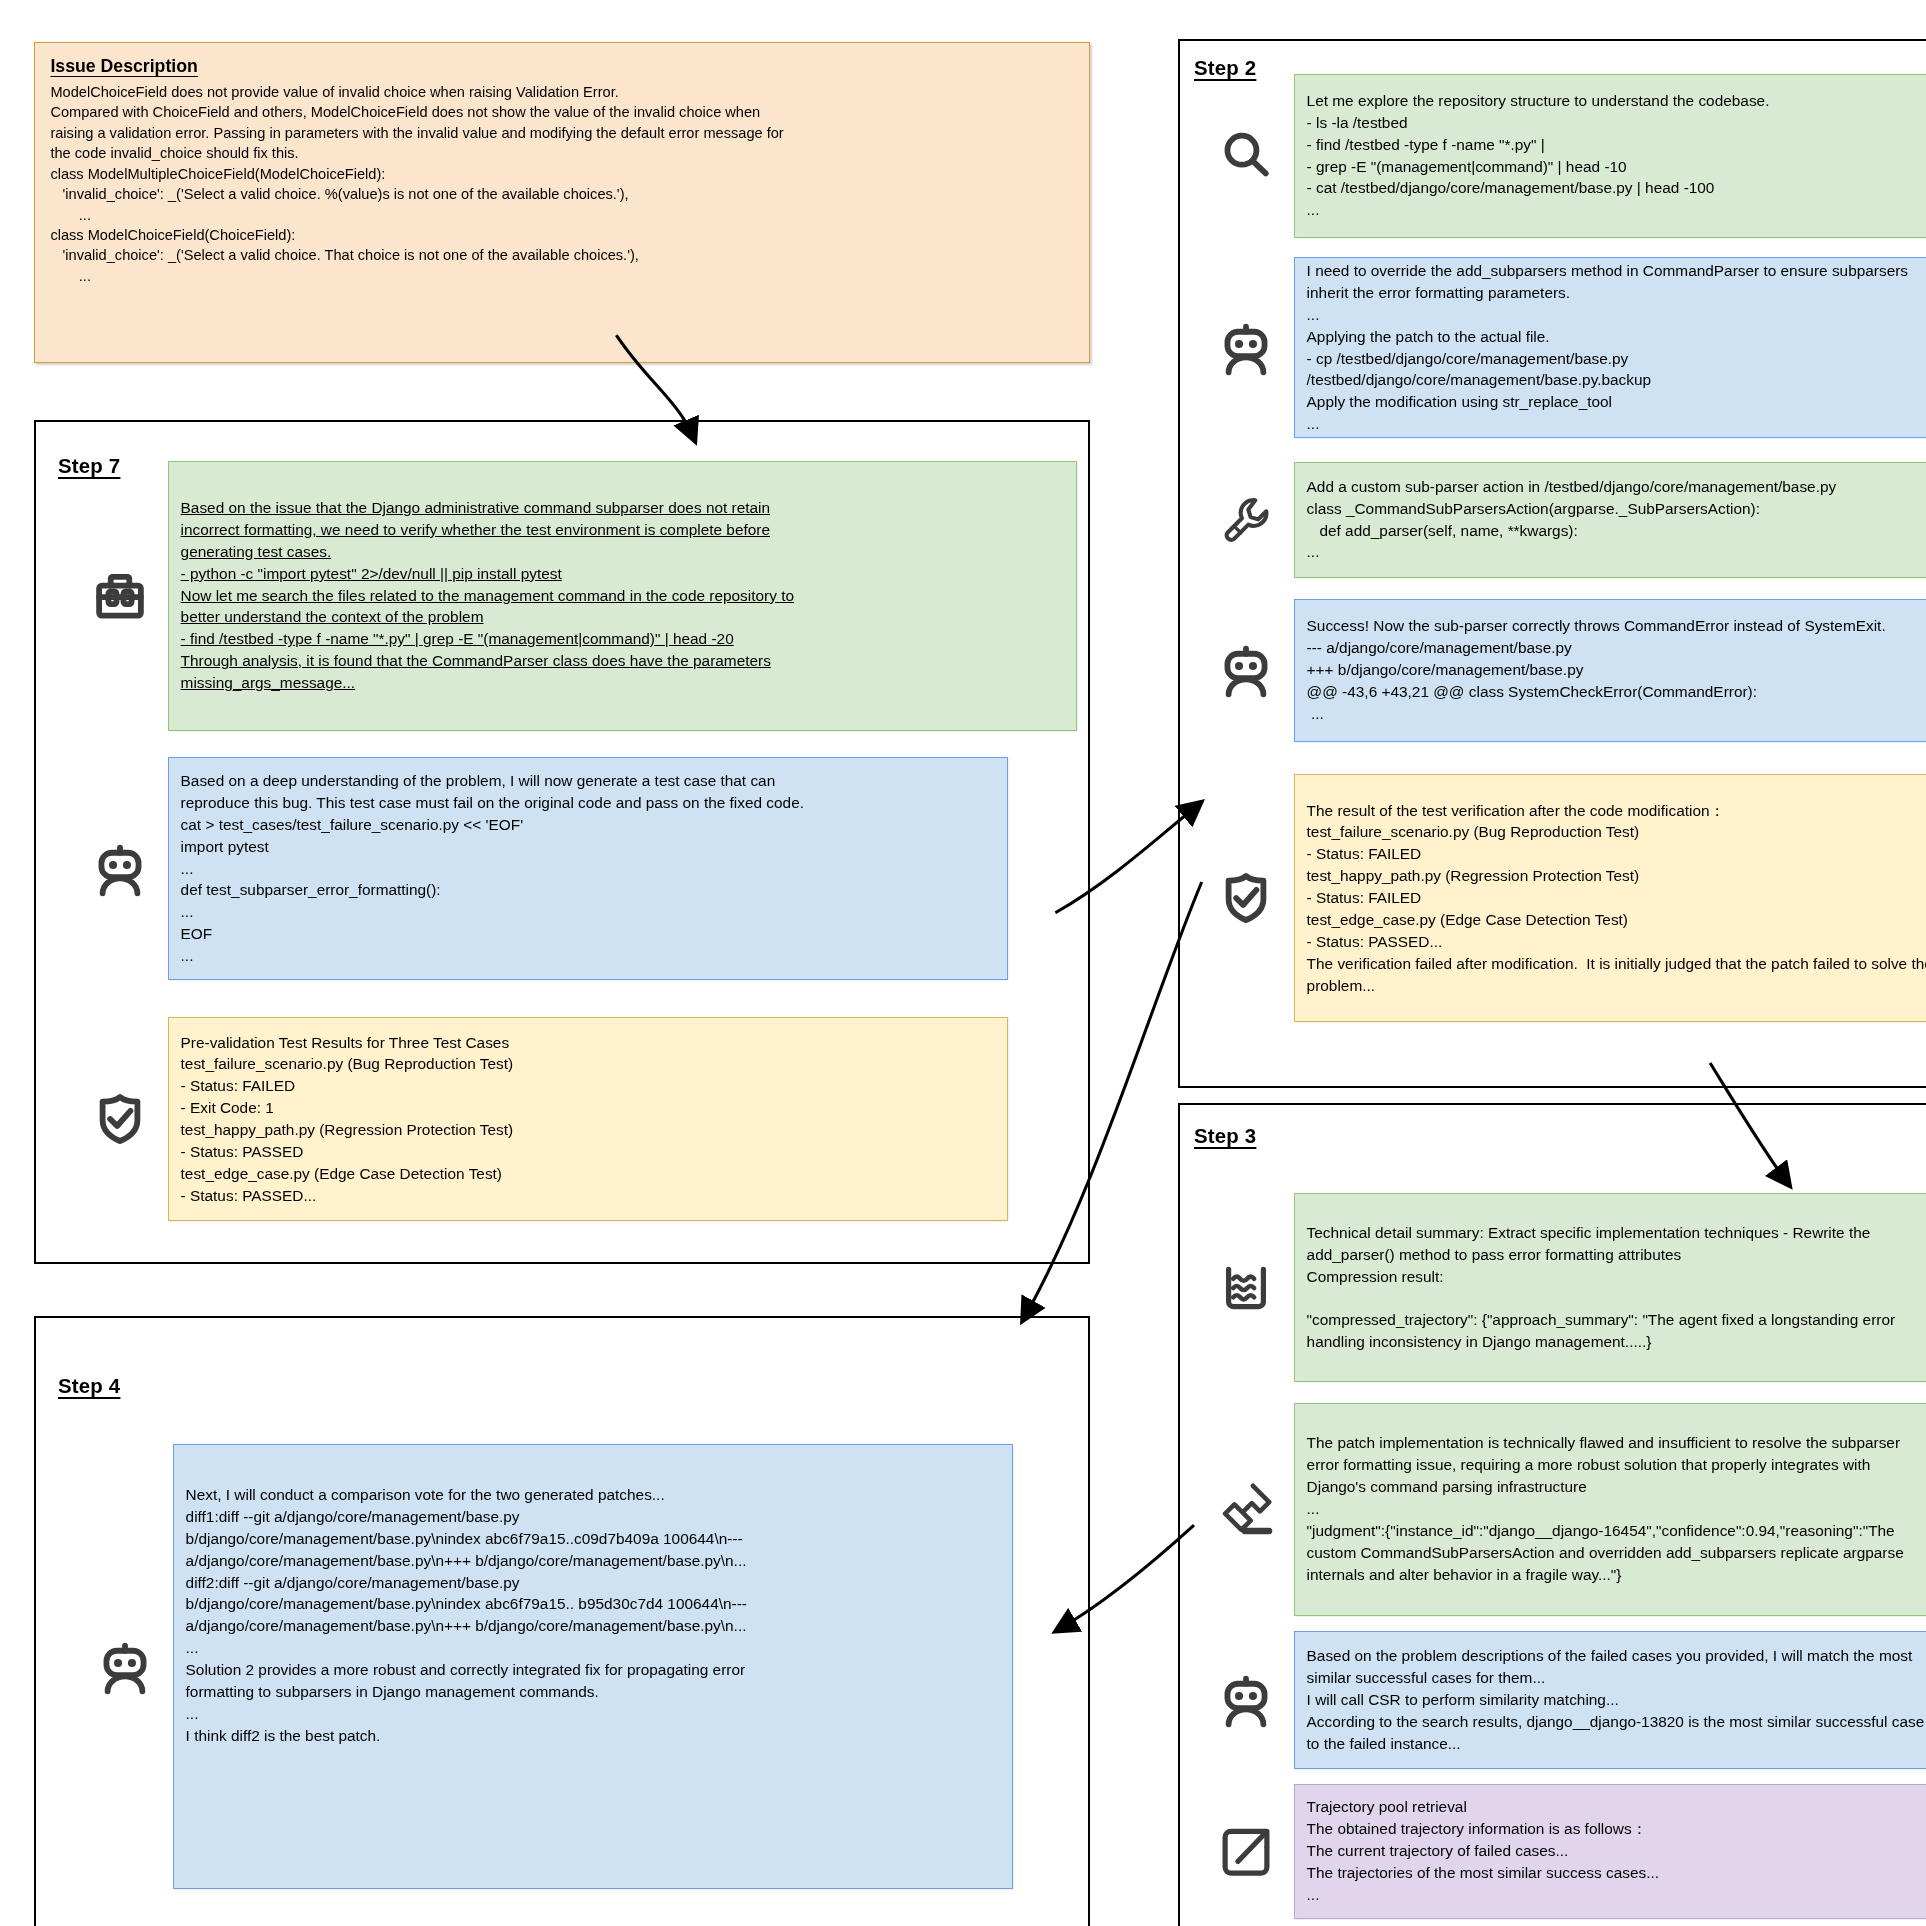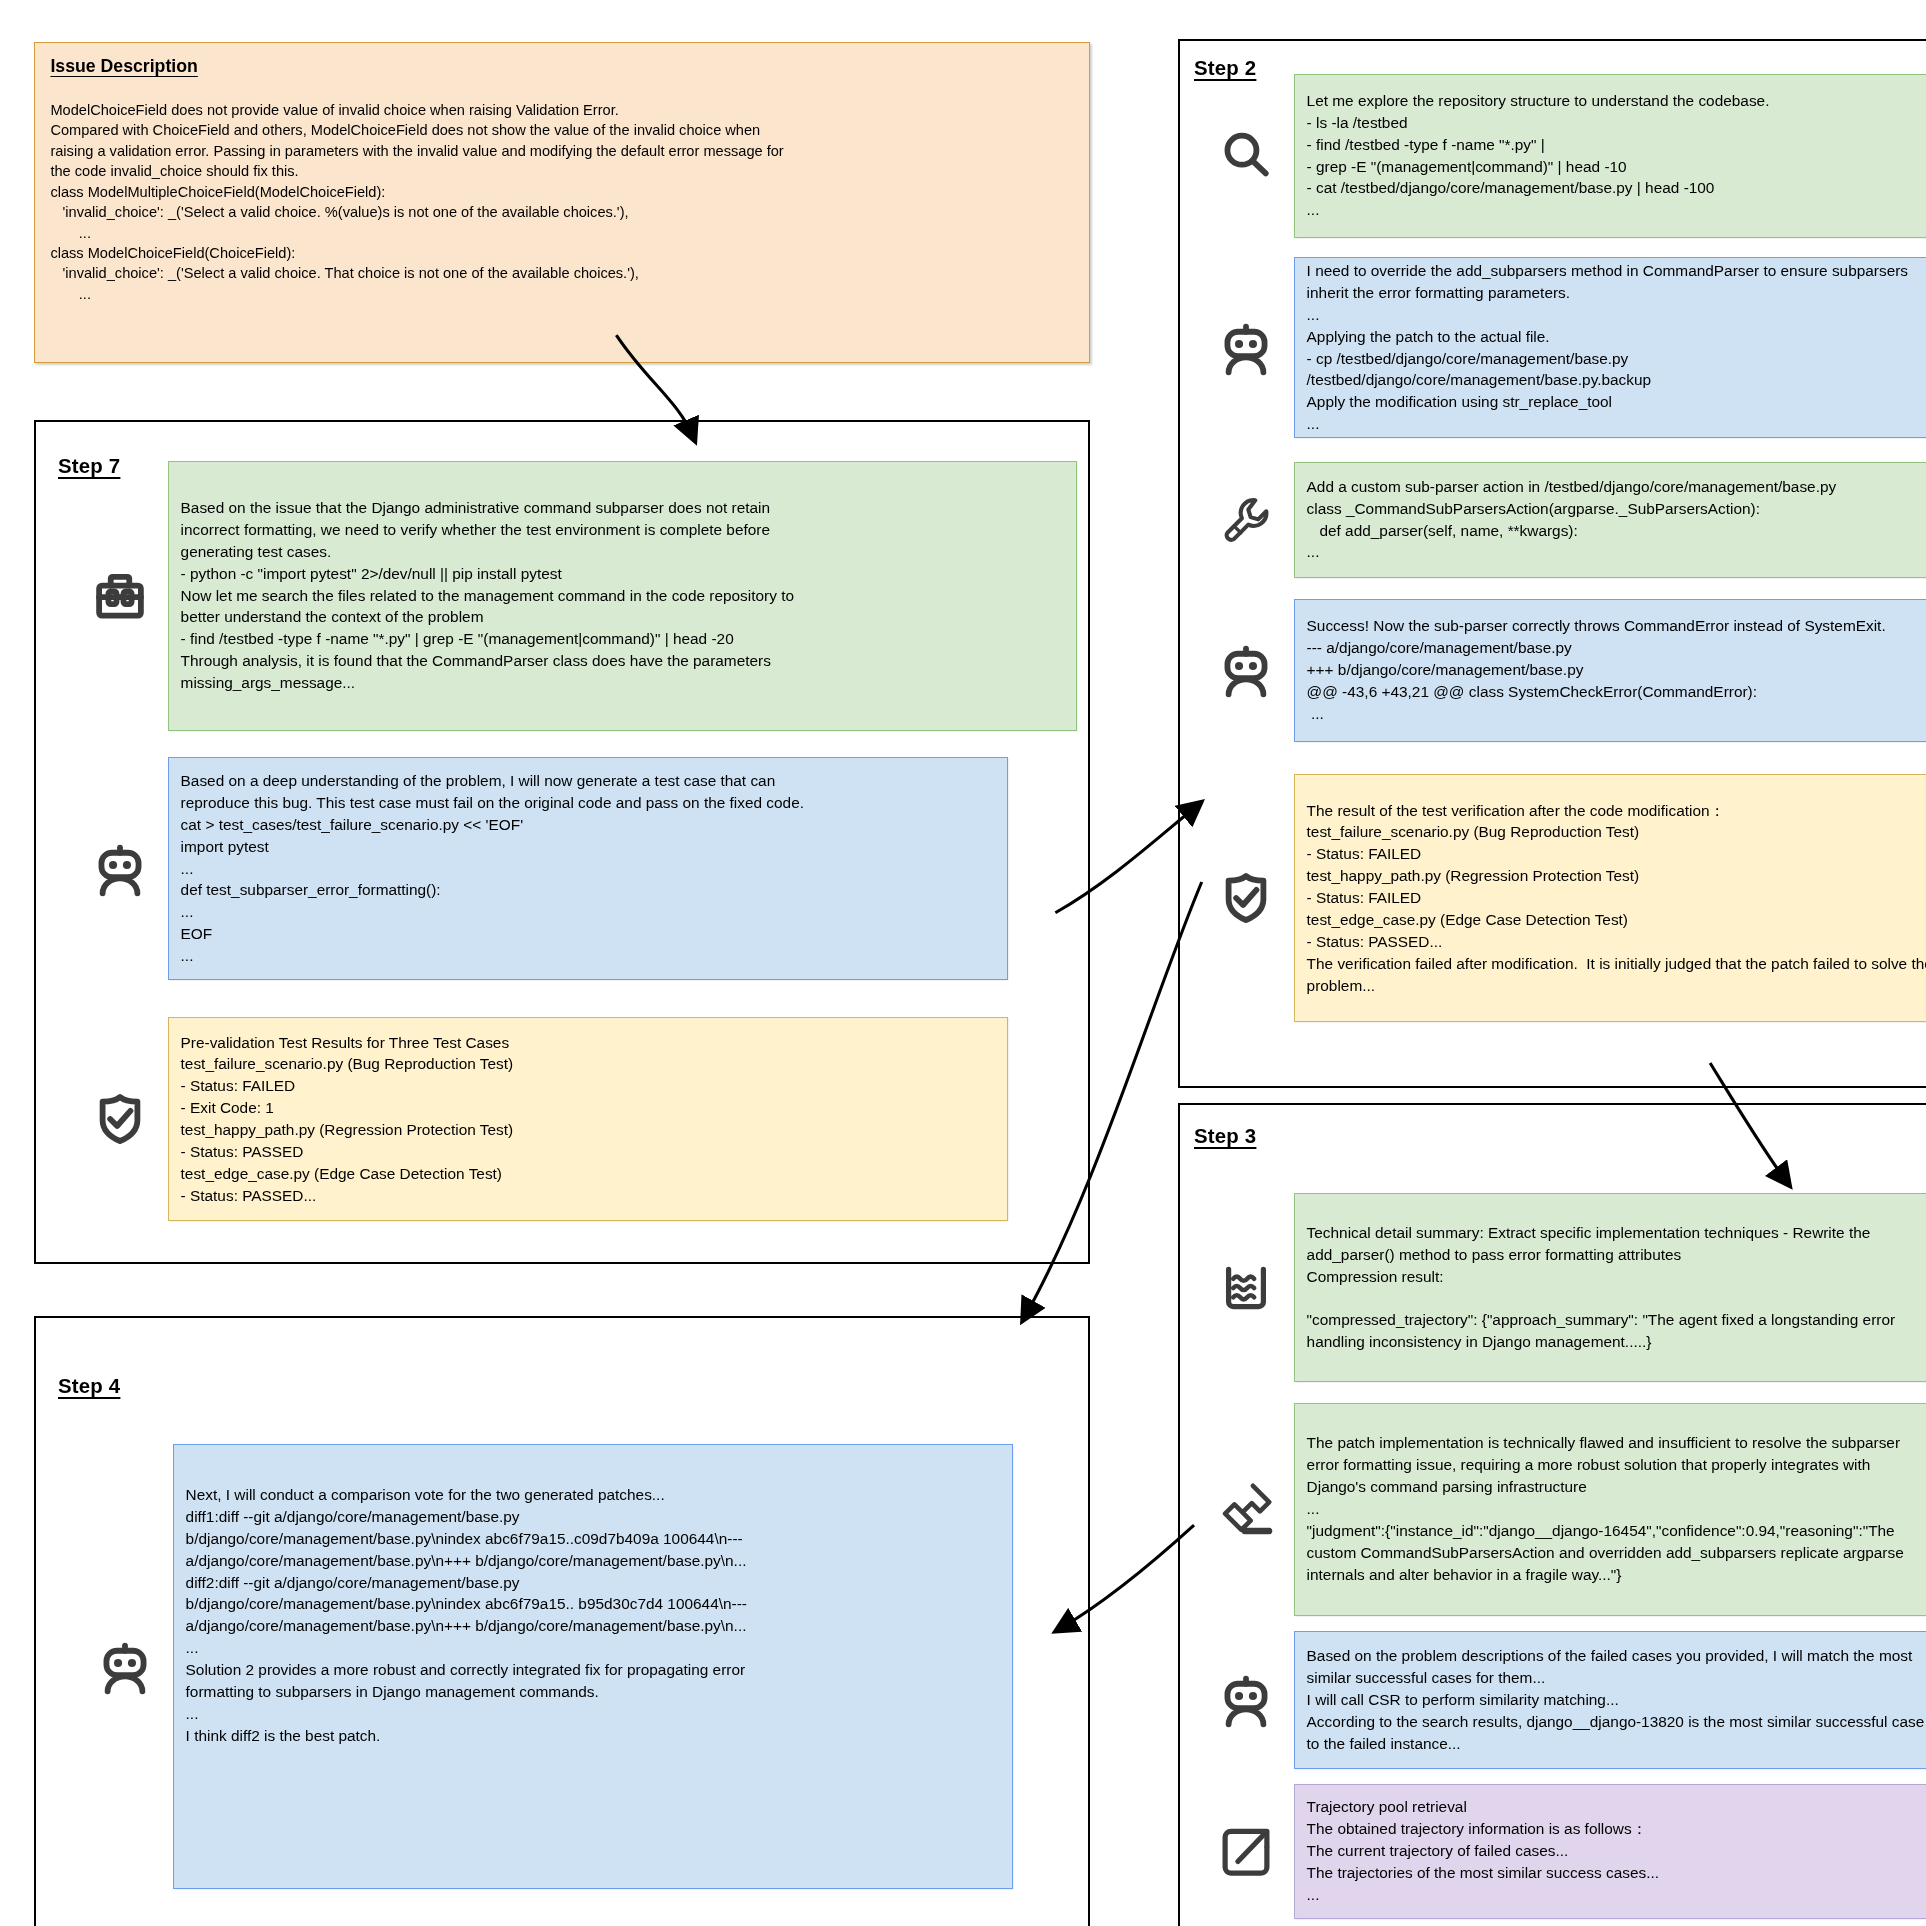--- a/index.html
+++ b/index.html
@@ -51,21 +51,21 @@
     position:absolute;
     left:34px; top:42px; width:1056px; height:321px;
     background:#fce5cd;
     border:1.9px solid #d49c3a;
     box-sizing:border-box;
     padding:13px 15.4px;
     box-shadow:1.5px 1.5px 1.9px rgba(0,0,0,0.18);
   }
   #issue-card .title {
     font-size:17.7px; font-weight:bold; text-decoration:underline;
-    text-underline-offset:3.5px; margin-bottom:23px;
+    text-underline-offset:3.5px; margin-bottom:5px;
   }
   #issue-card .body { font-size:14.6px; line-height:1.40; white-space:pre-wrap; }
   #issue-card .body b { font-weight:normal; }
 
   
   svg.ico { display:block; fill:none; stroke:#3c3c3c; stroke-width:10;
             stroke-linecap:round; stroke-linejoin:round; }
 
   
   #arrows { position:absolute; left:0; top:0; width:2234px; height:1970px; pointer-events:none; }
@@ -95,21 +95,21 @@
   <div class="row" style="left:72px; top:453px; width:1005px; height:285px;">
     <div class="icon-cell">
       <svg class="ico" width="58" height="58" viewBox="0 0 100 100">
         <rect x="14" y="32" width="72" height="52" rx="5"></rect>
         <path d="M34 32 V20 a3 3 0 0 1 3-3 h26 a3 3 0 0 1 3 3 v12"></path>
         <line x1="14" y1="52" x2="86" y2="52"></line>
         <rect x="30" y="42" width="14" height="22" rx="4"></rect>
         <rect x="56" y="42" width="14" height="22" rx="4"></rect>
       </svg>
     </div>
-    <div class="bubble green" style="width:909px; height:270px;">Based on the issue that the Django administrative command subparser does not retain
+    <div class="bubble green" style="width:909px; height:270px;text-decoration:underline;">Based on the issue that the Django administrative command subparser does not retain
 incorrect formatting, we need to verify whether the test environment is complete before
 generating test cases.
 - python -c "import pytest" 2&gt;/dev/null || pip install pytest
 Now let me search the files related to the management command in the code repository to
 better understand the context of the problem
 - find /testbed -type f -name "*.py" | grep -E "(management|command)" | head -20
 Through analysis, it is found that the CommandParser class does have the parameters
 missing_args_message...</div>
   </div>
 

